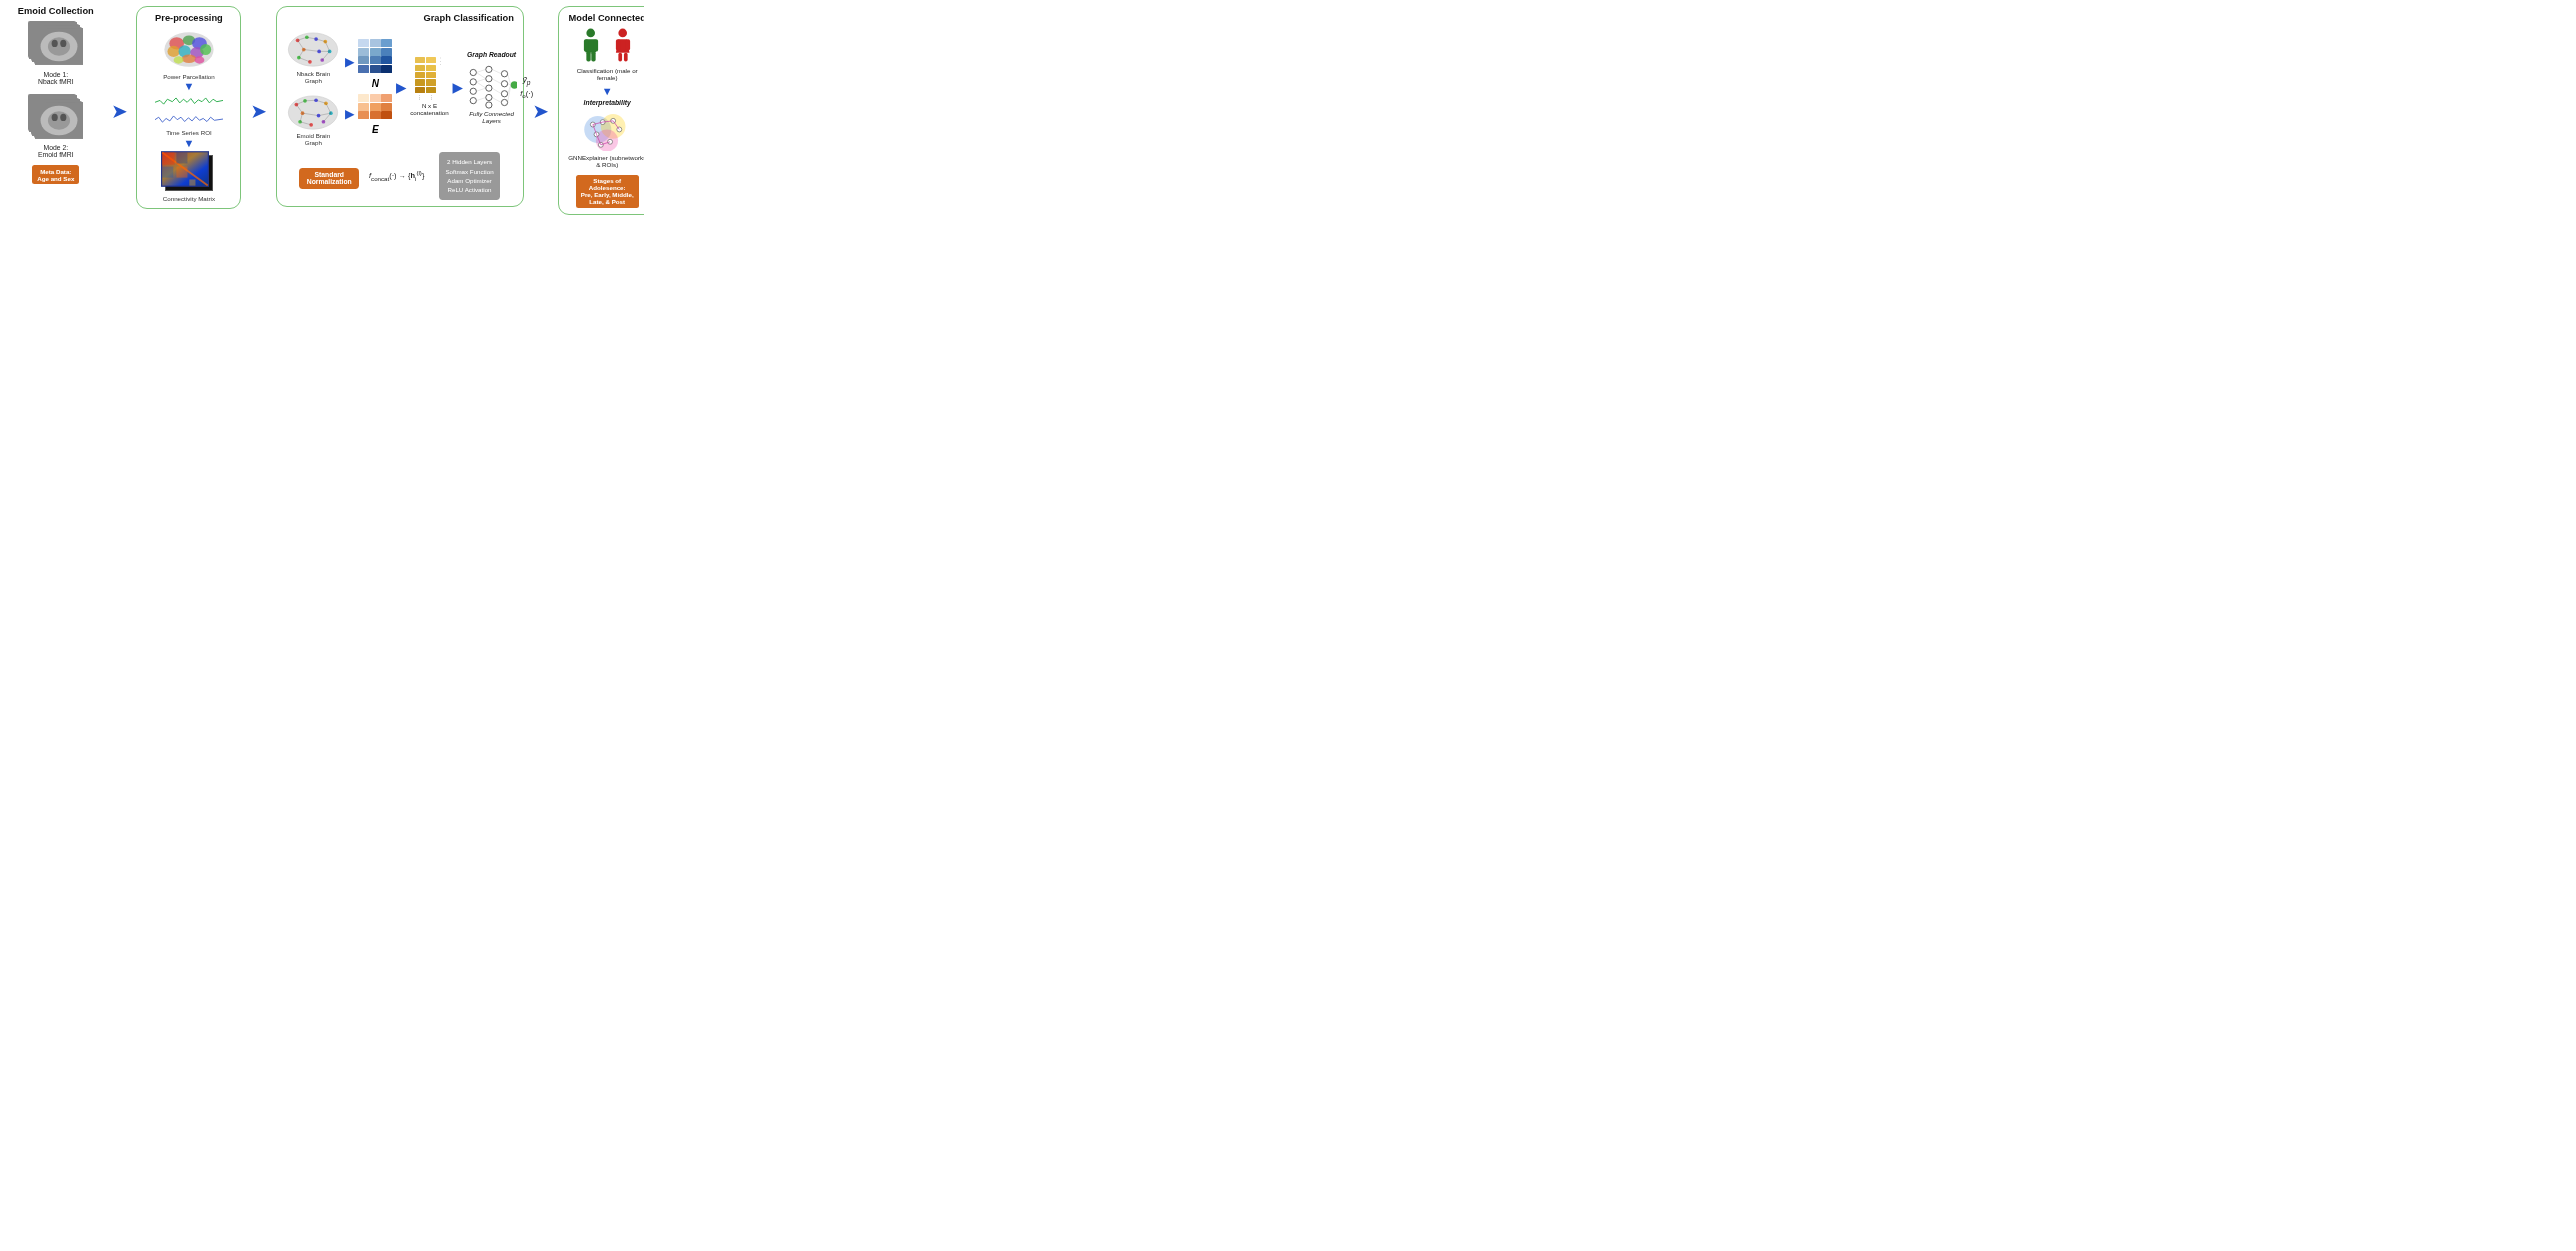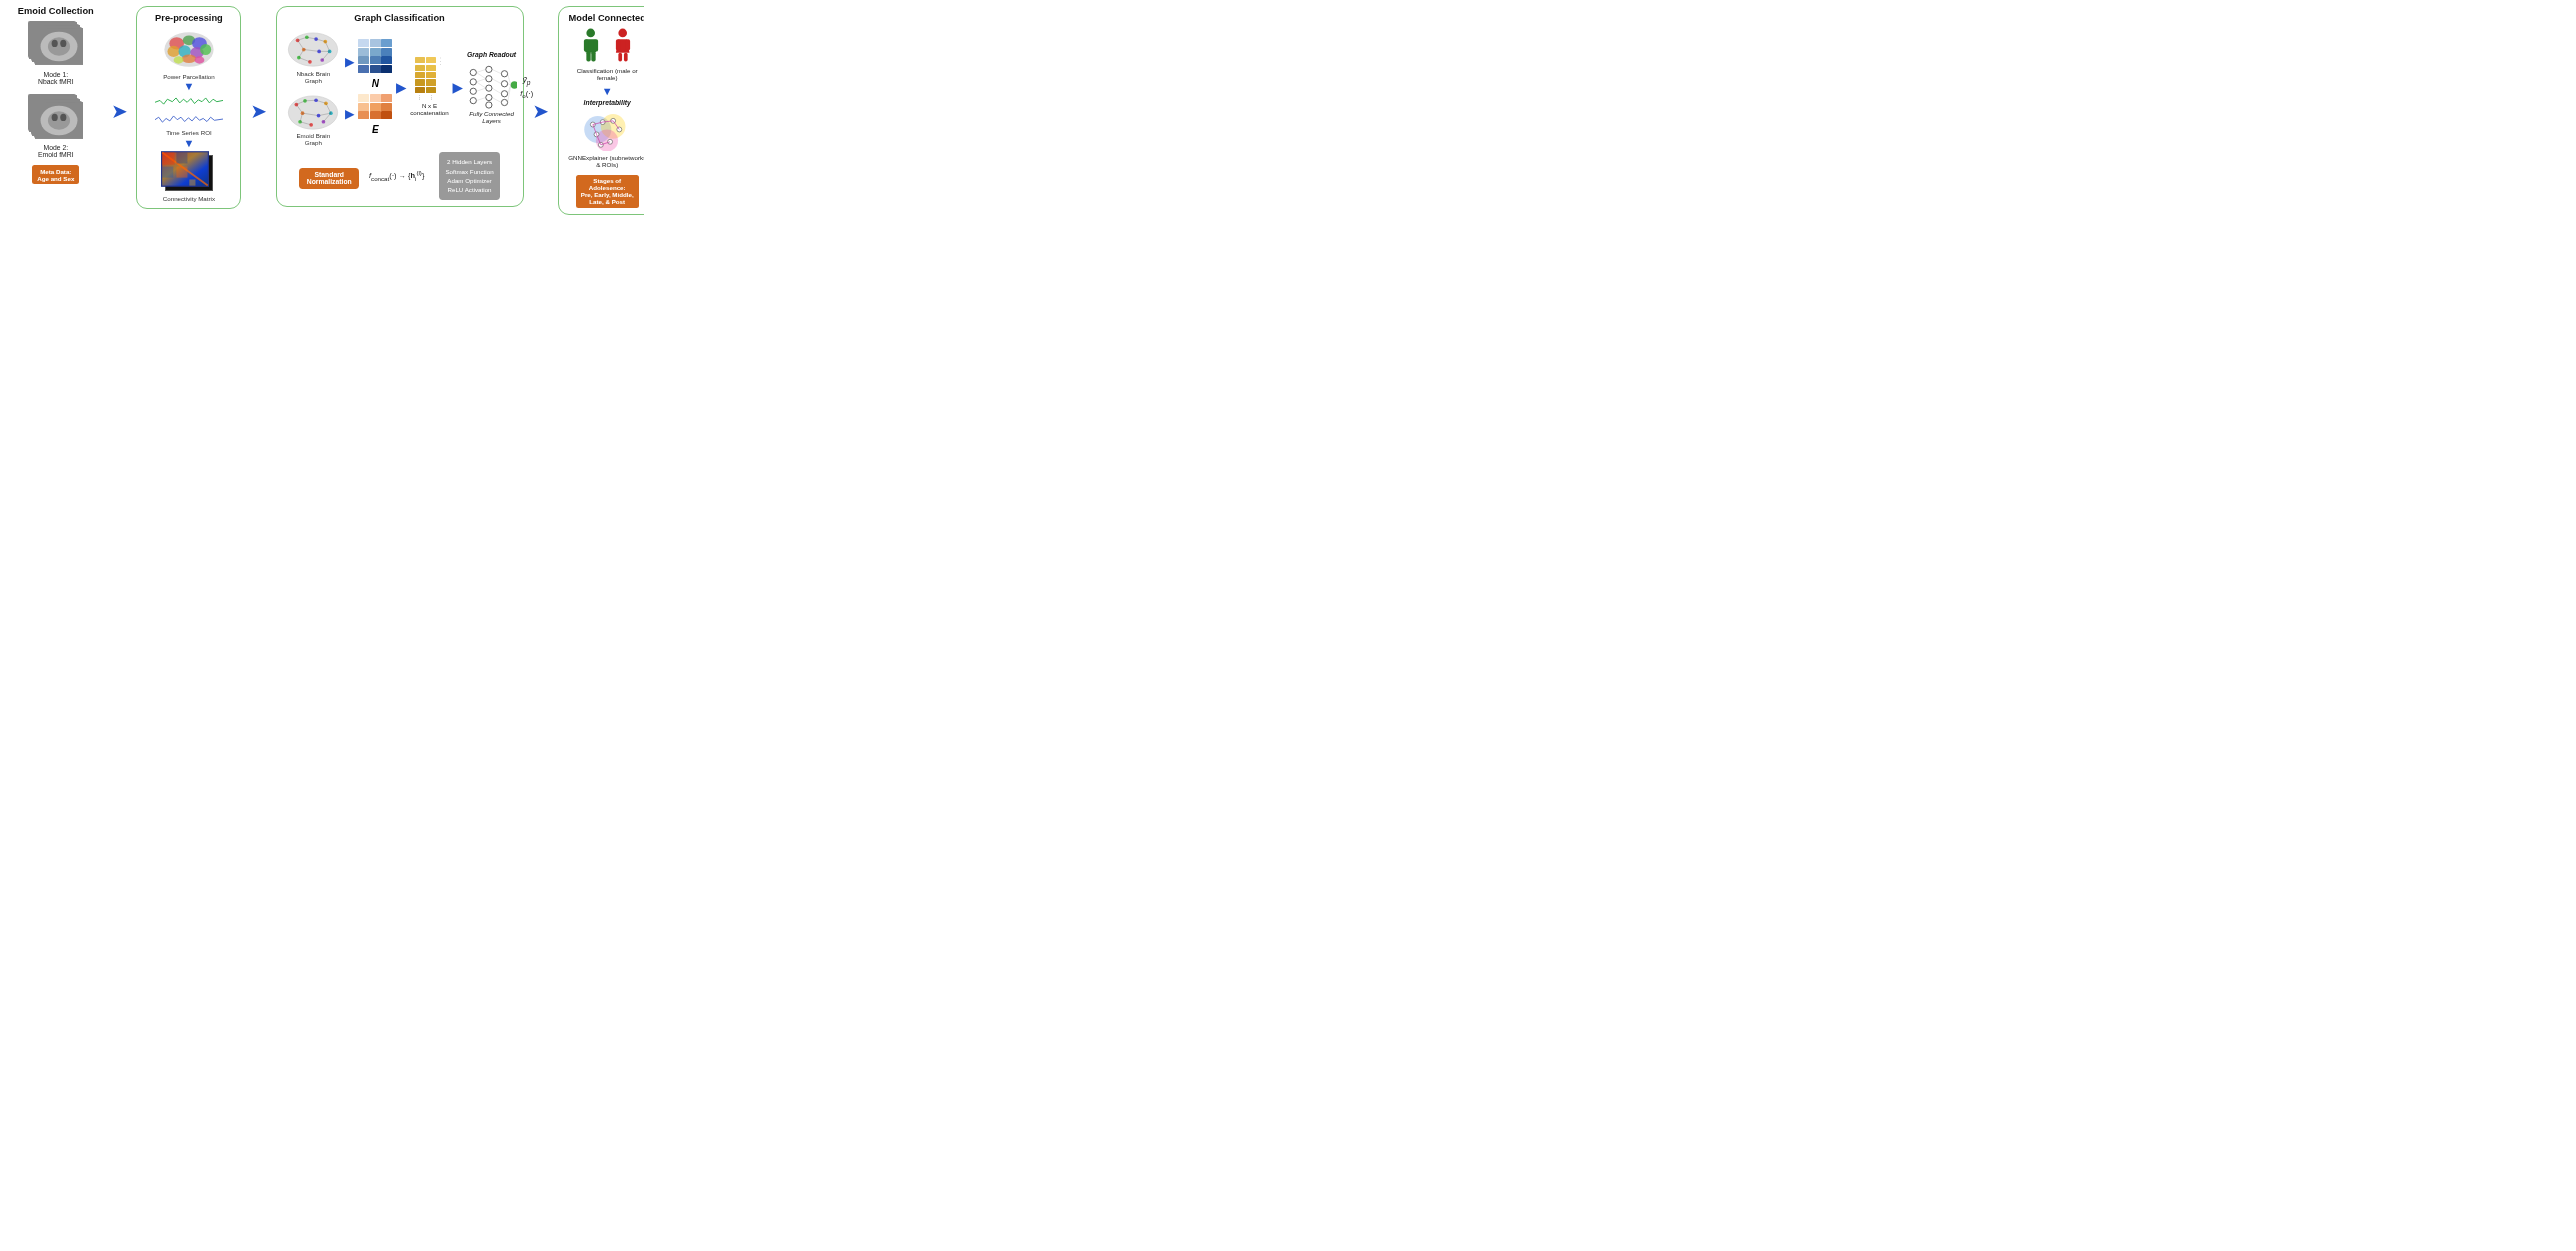--- a/index.html
+++ b/index.html
@@ -82,21 +82,21 @@
       line-height: 1;
       margin: 1.2px 0;
     }
     
     .graph-class-box {
       border: 1.2px solid #7dc57a;
       border-radius: 11px;
       padding: 6.2px 8.7px;
       display: flex;
       flex-direction: column;
-      align-items: center;
+      align-items: flex-end;
       flex: 1;
       min-width: 248px;
     }
     .readout-label {
       font-size: 6.8px;
       font-weight: bold;
       font-style: italic;
       text-align: center;
       color: #111;
       margin-bottom: 2.5px;

